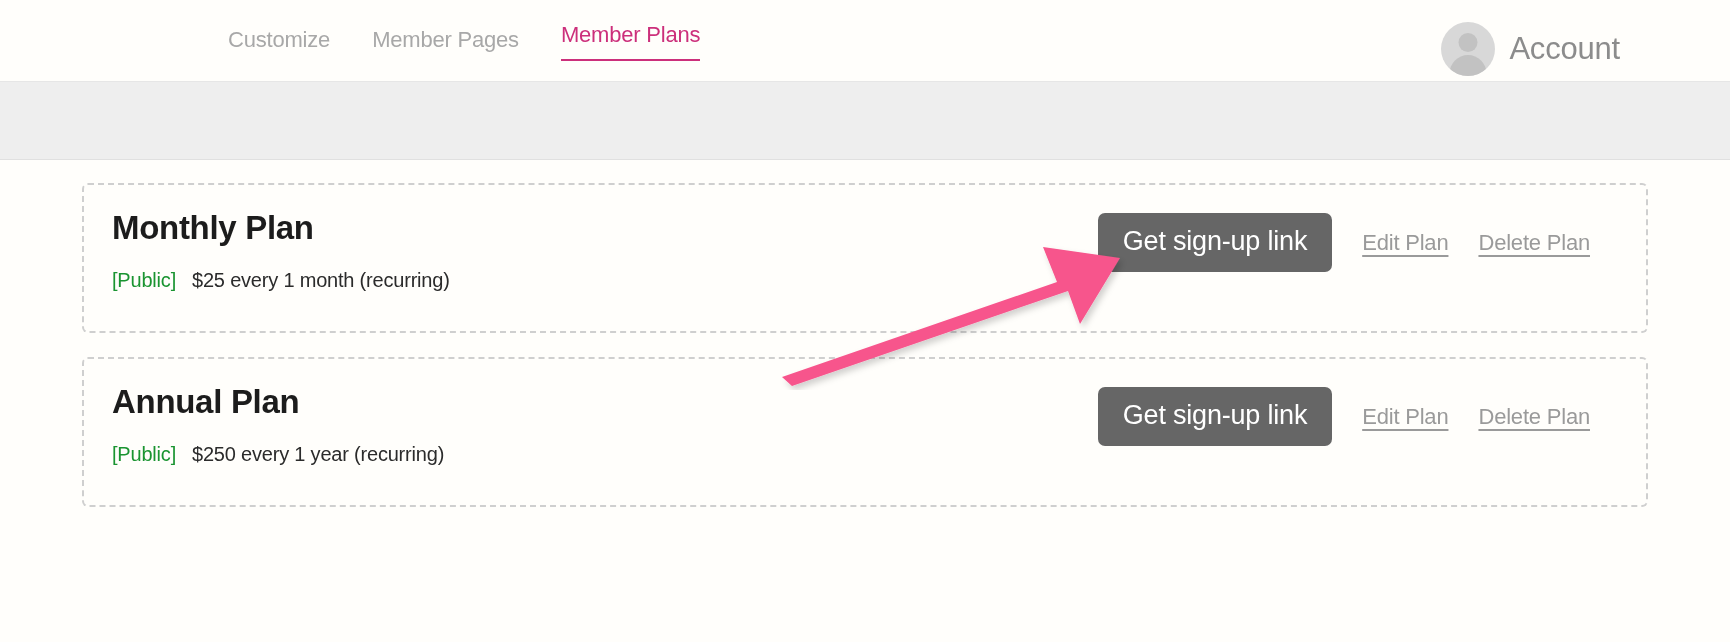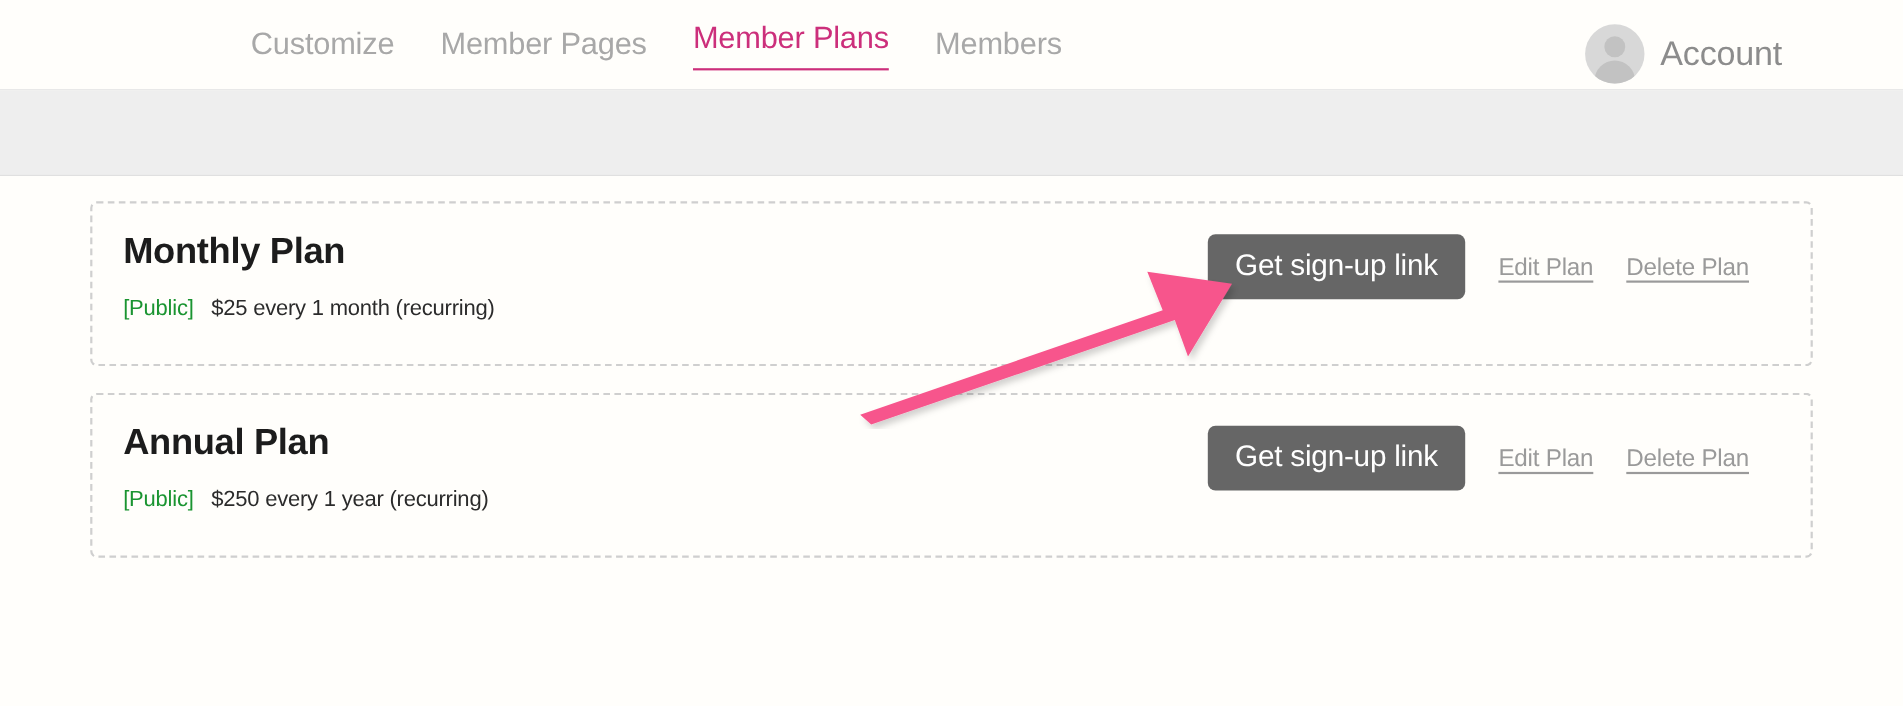--- a/index.html
+++ b/index.html
@@ -26,21 +26,21 @@
   .nav-tabs {
     position: absolute;
     left: 228px;
     top: 0;
     height: 82px;
     display: flex;
     align-items: center;
     gap: 42px;
   }
   .nav-tab {
-    font-size: 28px;
+    font-size: 22px;
     color: #a8a8a8;
     text-decoration: none;
     letter-spacing: -0.2px;
     white-space: nowrap;
     padding-bottom: 3px;
     cursor: pointer;
   }
   .nav-tab.active {
     color: #cc2f7b;
     border-bottom: 2px solid #cc2f7b;
@@ -182,21 +182,20 @@
 </style>
 </head>
 <body>
 
 <div class="topbar">
 
   <div class="nav-tabs">
     <a class="nav-tab" href="#">Customize</a>
     <a class="nav-tab" href="#">Member Pages</a>
     <a class="nav-tab active" href="#">Member Plans</a>
-    <a class="nav-tab" href="#">Members</a>
   </div>
 
   <div class="account-block">
     <div class="avatar">
       <div class="head"></div>
       <div class="body"></div>
     </div>
     <span class="account-label">Account</span>
   </div>
 

